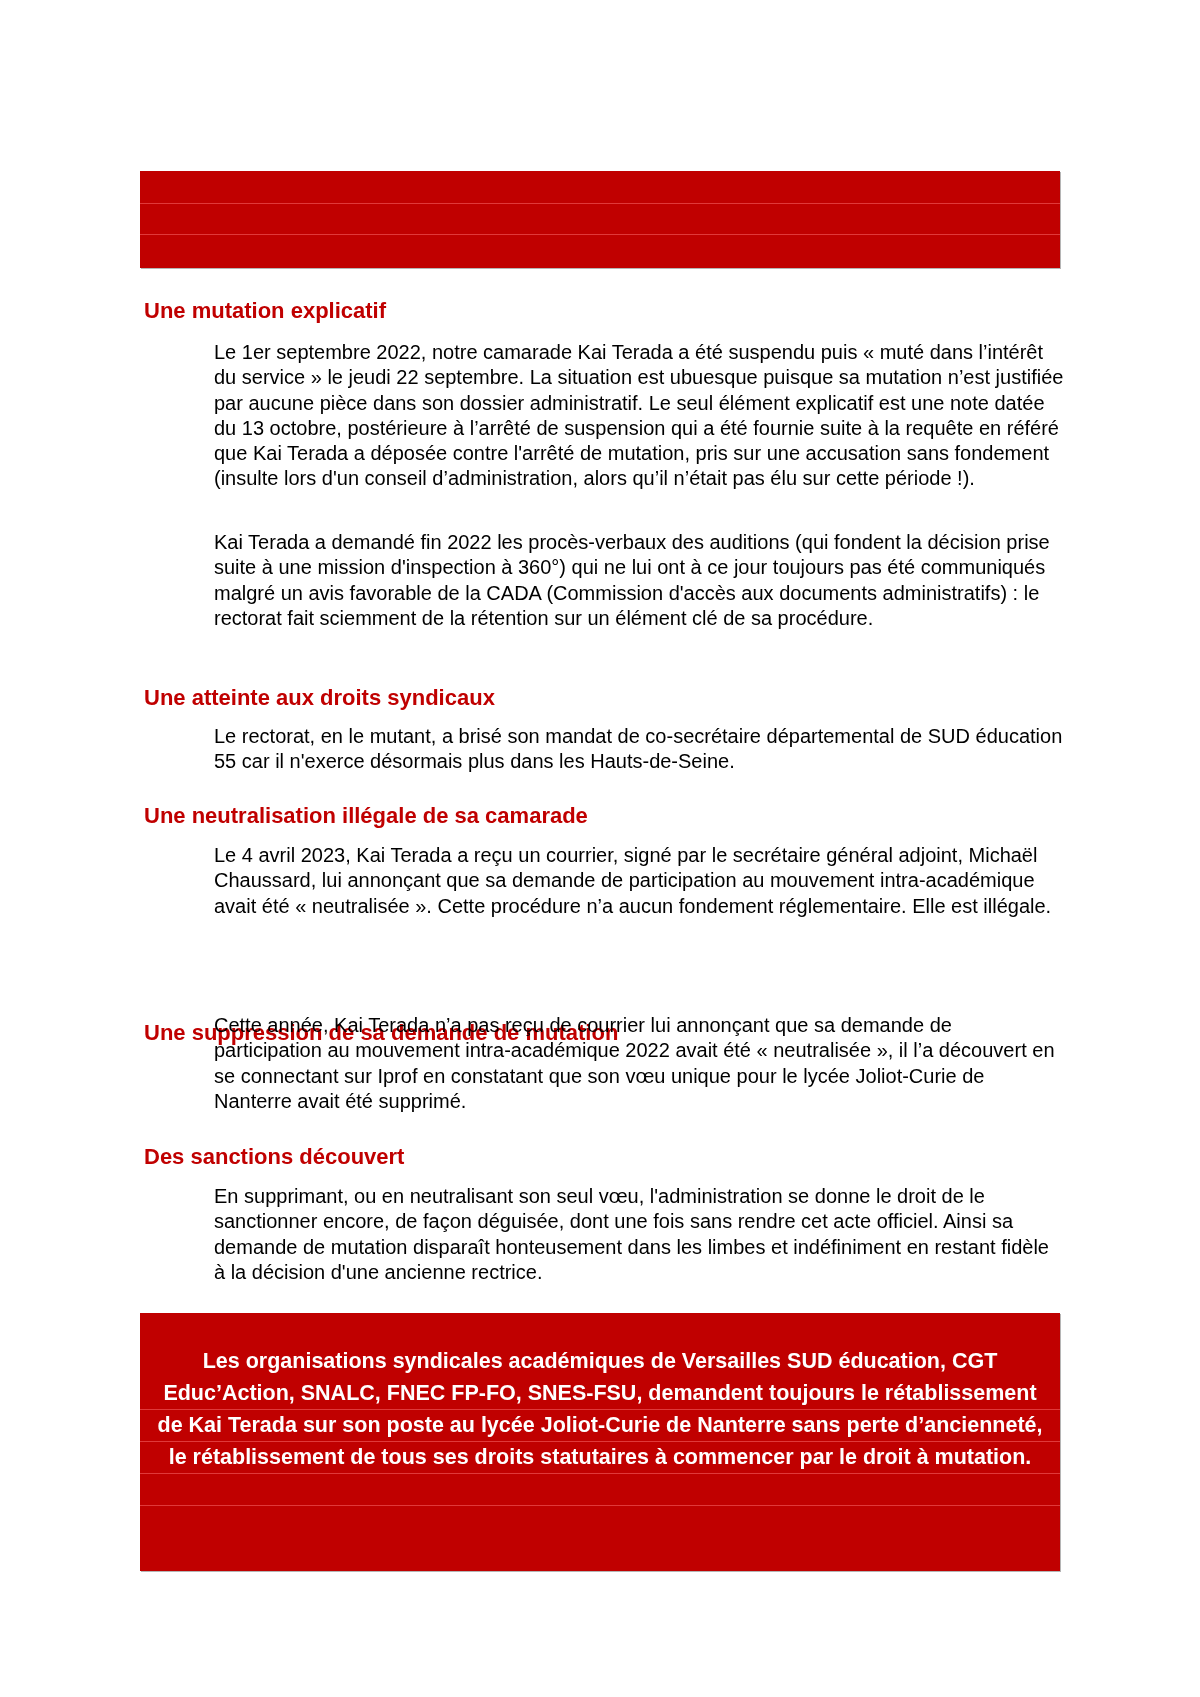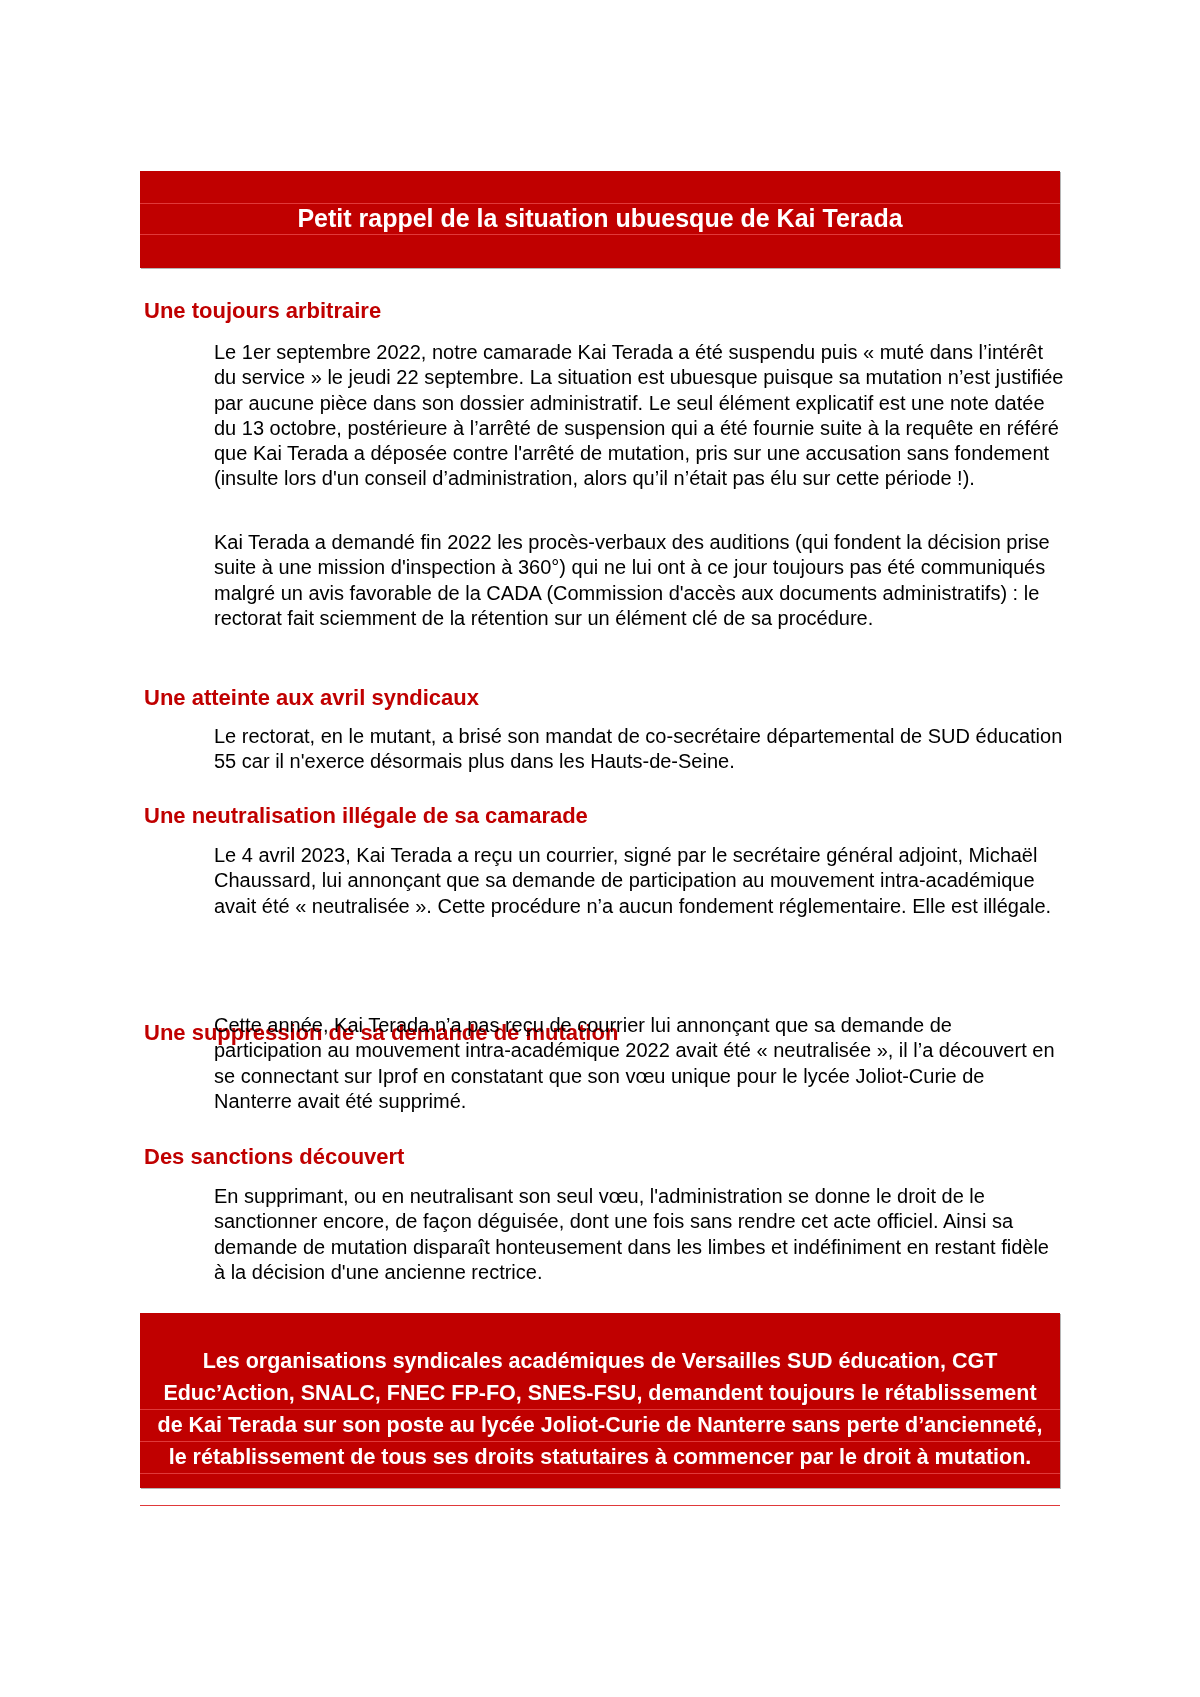--- a/index.html
+++ b/index.html
@@ -5,42 +5,41 @@
   html, body { margin: 0; padding: 0; background: #ffffff; }
   body { width: 1200px; height: 1697px; position: relative; overflow: hidden;
          font-family: "Liberation Sans", sans-serif; color: #000; }
   .banner { position: absolute; left: 140px; width: 920px; background: #c00000;
             color: #fff; font-weight: bold; text-align: center;
             box-shadow: 1px 1px 0 #b5b5b5; }
   .banner .rule { position: absolute; left: 0; right: 0; height: 1px; background: #e0393a; }
   #title-banner { top: 171px; height: 97px; }
   #title-banner .text { position: absolute; left: 0; right: 0; top: 32px;
                         font-size: 25px; line-height: 30px; }
-  #footer-banner { top: 1313px; height: 175px; }
+  #footer-banner { top: 1313px; height: 258px; }
   #footer-banner .text { position: absolute; left: 10px; right: 10px; top: 32px;
                          font-size: 21.5px; line-height: 32px; }
   .heading { position: absolute; left: 144px; color: #c00000; font-weight: bold;
              font-size: 22px; line-height: 26px; }
   .para { position: absolute; left: 214px; width: 850px; font-size: 20px;
           line-height: 25.3px; }
 </style>
 </head>
 <body>
 
 <div id="title-banner" class="banner">
   <div class="rule" style="top:32px"></div>
   <div class="rule" style="top:63px"></div>
-  <div class="text">Petit rappel de la situation ubuesque de Kai Terada</div>
 </div>
 
-<div class="heading" style="top:298px">Une toujours arbitraire</div>
+<div class="heading" style="top:298px">Une mutation explicatif</div>
 <div class="para" style="top:340px">Le 1er septembre 2022, notre camarade Kai Terada a été suspendu puis « muté dans l’intérêt du service » le jeudi 22 septembre. La situation est ubuesque puisque sa mutation n’est justifiée par aucune pièce dans son dossier administratif. Le seul élément explicatif est une note datée du 13 octobre, postérieure à l’arrêté de suspension qui a été fournie suite à la requête en référé que Kai Terada a déposée contre l'arrêté de mutation, pris sur une accusation sans fondement (insulte lors d'un conseil d’administration, alors qu’il n’était pas élu sur cette période !).</div>
 <div class="para" style="top:530px">Kai Terada a demandé fin 2022 les procès-verbaux des auditions (qui fondent la décision prise suite à une mission d'inspection à 360°) qui ne lui ont à ce jour toujours pas été communiqués malgré un avis favorable de la CADA (Commission d'accès aux documents administratifs) : le rectorat fait sciemment de la rétention sur un élément clé de sa procédure.</div>
 
-<div class="heading" style="top:685px">Une atteinte aux avril syndicaux</div>
+<div class="heading" style="top:685px">Une atteinte aux droits syndicaux</div>
 <div class="para" style="top:724px">Le rectorat, en le mutant, a brisé son mandat de co-secrétaire départemental de SUD éducation 55 car il n'exerce désormais plus dans les Hauts-de-Seine.</div>
 
 <div class="heading" style="top:803px">Une neutralisation illégale de sa camarade</div>
 <div class="para" style="top:843px">Le 4 avril 2023, Kai Terada a reçu un courrier, signé par le secrétaire général adjoint, Michaël Chaussard, lui annonçant que sa demande de participation au mouvement intra-académique avait été « neutralisée ». Cette procédure n’a aucun fondement réglementaire. Elle est illégale.</div>
 
 <div class="heading" style="top:1020px">Une suppression de sa demande de mutation</div>
 <div class="para" style="top:1013px">Cette année, Kai Terada n’a pas reçu de courrier lui annonçant que sa demande de participation au mouvement intra-académique 2022 avait été « neutralisée », il l’a découvert en se connectant sur Iprof en constatant que son vœu unique pour le lycée Joliot-Curie de Nanterre avait été supprimé.</div>
 
 <div class="heading" style="top:1144px">Des sanctions découvert</div>
 <div class="para" style="top:1184px">En supprimant, ou en neutralisant son seul vœu, l'administration se donne le droit de le sanctionner encore, de façon déguisée, dont une fois sans rendre cet acte officiel. Ainsi sa demande de mutation disparaît honteusement dans les limbes et indéfiniment en restant fidèle à la décision d'une ancienne rectrice.</div>

